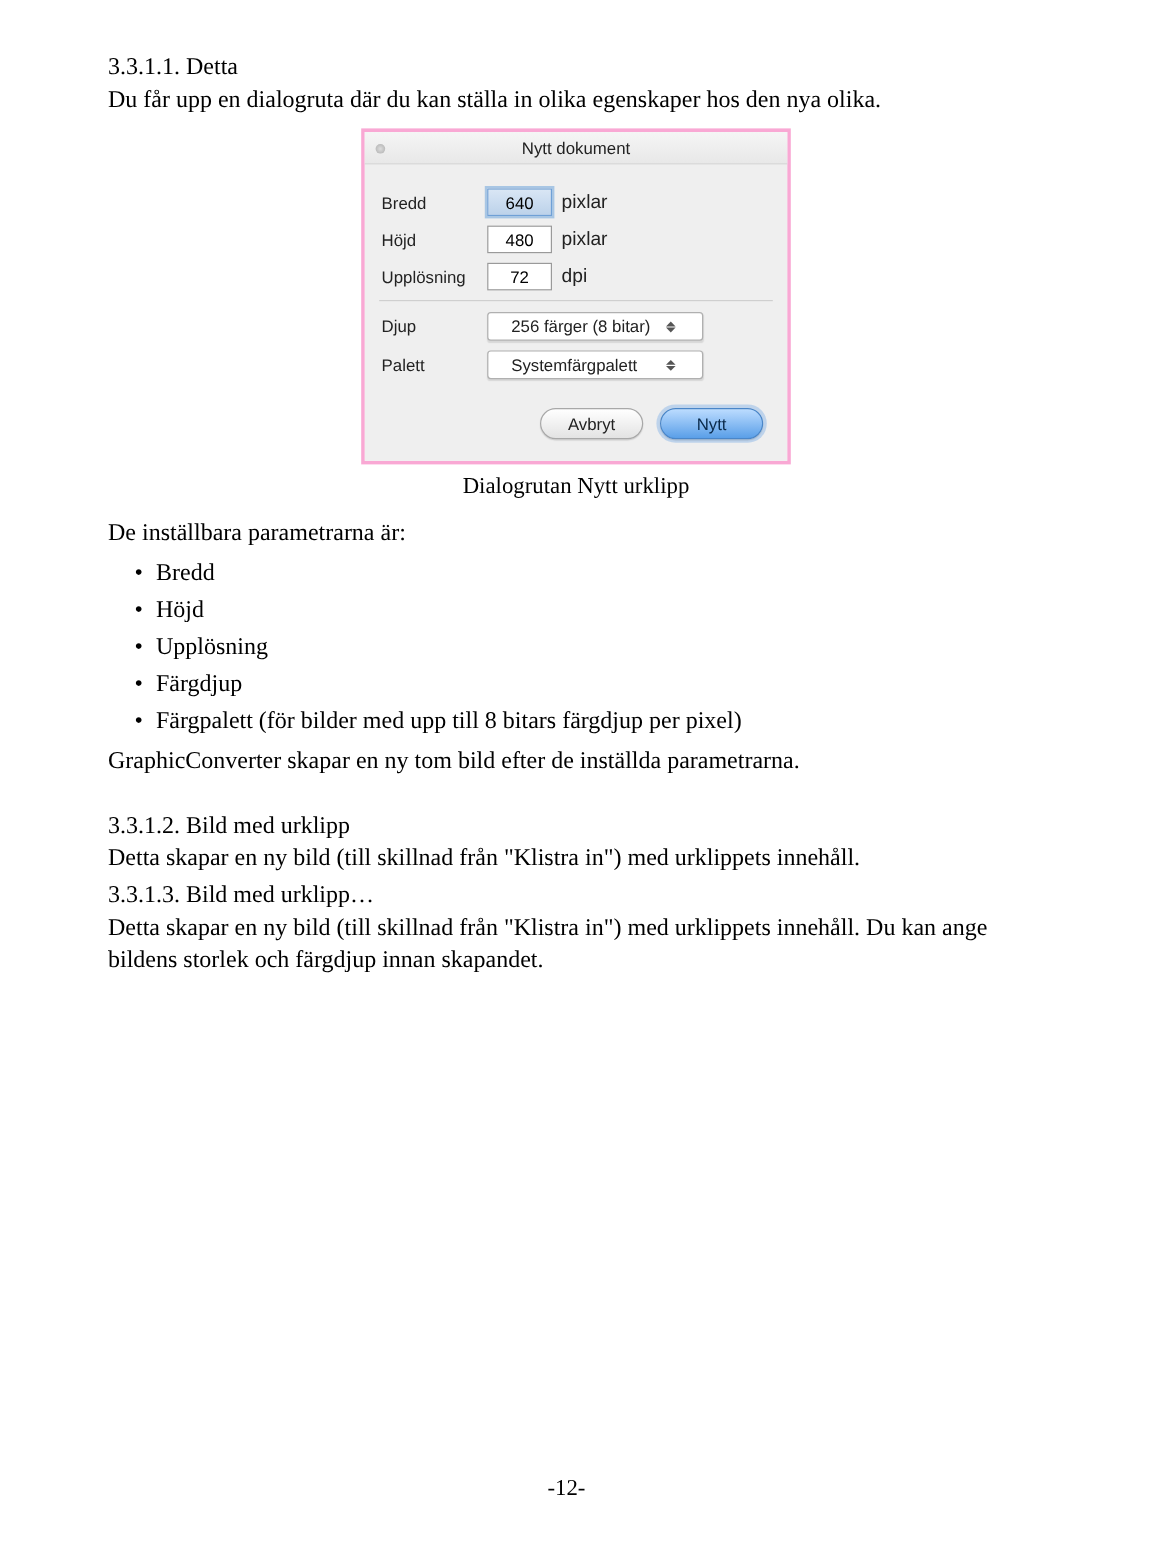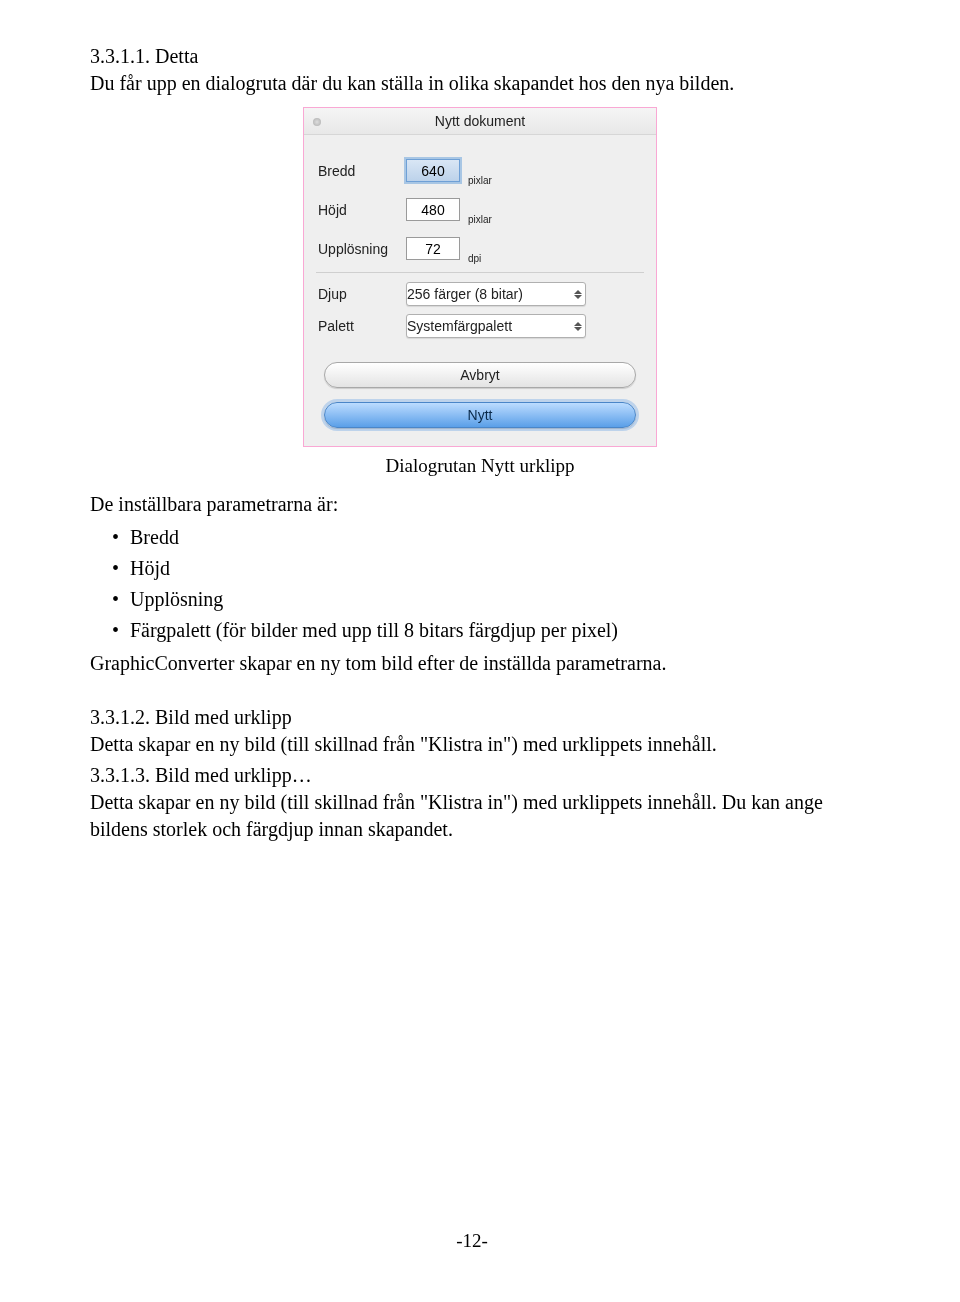--- a/index.html
+++ b/index.html
@@ -55,21 +55,21 @@
     left: 0;
     right: 16px;
     text-align: center;
     font-size: 19px;
   }
 
   
   .dialog-wrap {
     margin: 10px auto 0 auto;
     width: 352px;
-    border: 1px solid #f9a8d4;
+    border: 3px solid #f9a8d4;
   }
   .dialog {
     background: #efefef;
     font-family: "Lucida Grande", "Segoe UI", Helvetica, Arial, sans-serif;
     font-size: 14px;
     color: #222;
   }
   .dlg-title-row {
     height: 26px;
     display: flex;
@@ -111,36 +111,35 @@
     box-sizing: border-box;
     text-align: center;
   }
   .dlg-input.highlight {
     background: linear-gradient(#d9e6f5,#bcd2ea);
     border: 1px solid #6fa0d6;
     box-shadow: 0 0 0 2px rgba(120,170,220,0.6);
   }
   .dlg-unit {
     margin-left: 8px;
-    font-size: 10px;
-    margin-top: 20px;
+    font-size: 16px;
   }
   .dlg-divider {
     height: 1px;
     border-top: 1px solid #cfcfcf;
     margin: 6px 0 2px 0;
   }
   .dlg-select {
     display: inline-flex;
     align-items: center;
     background: #fff;
     border: 1px solid #b0b0b0;
     border-radius: 3px;
     height: 24px;
-    padding: 0 0;
+    padding: 0 19px;
     width: 180px;
     box-sizing: border-box;
     justify-content: space-between;
     box-shadow: inset 0 1px 0 #fff, 0 1px 1px rgba(0,0,0,0.1);
   }
   .dlg-select .sel-arrows {
     width: 14px;
     height: 20px;
     display: flex;
     flex-direction: column;
@@ -155,21 +154,20 @@
     border-right: 4px solid transparent;
   }
   .sel-arrows .tri-up { border-bottom: 4px solid #555; }
   .sel-arrows .tri-down { border-top: 4px solid #555; }
 
   .dlg-buttons {
     display: flex;
     justify-content: flex-end;
     gap: 14px;
     padding: 16px 8px 14px 8px;
-    flex-direction: column;
   }
   .btn {
     min-width: 86px;
     height: 26px;
     border-radius: 13px;
     border: 1px solid #a8a8a8;
     font-family: inherit;
     font-size: 14px;
     padding: 0 16px;
     box-sizing: border-box;
@@ -185,21 +183,21 @@
     box-shadow: 0 0 0 3px rgba(100,160,230,0.35), 0 1px 1px rgba(0,0,0,0.2);
   }
   .dlg-title-host { position: relative; }
 </style>
 </head>
 <body>
 
 <div class="page">
 
   <h3 class="section">3.3.1.1. Detta</h3>
-  <p class="body">Du får upp en dialogruta där du kan ställa in olika skapandet hos den nya bilden.</p>
+  <p class="body">Du får upp en dialogruta där du kan ställa in olika egenskaper hos den nya olika.</p>
 
   <div class="dialog-wrap">
     <div class="dialog">
       <div class="dlg-title-row dlg-title-host">
         <span class="stoplight"></span>
         <span>Nytt dokument</span>
       </div>
 
       <div class="dlg-body">
         <div class="dlg-row">
@@ -250,20 +248,21 @@
     </div>
   </div>
 
   <div class="figure-caption">Dialogrutan Nytt urklipp</div>
 
   <p class="body">De inställbara parametrarna är:</p>
   <ul class="bullets">
     <li>Bredd</li>
     <li>Höjd</li>
     <li>Upplösning</li>
+    <li>Färgdjup</li>
     <li>Färgpalett (för bilder med upp till 8 bitars färgdjup per pixel)</li>
   </ul>
   <p class="body">GraphicConverter skapar en ny tom bild efter de inställda parametrarna.</p>
 
   <h3 class="section" style="margin-top:29px">3.3.1.2. Bild med urklipp</h3>
   <p class="body">Detta skapar en ny bild (till skillnad från "Klistra in") med urklippets innehåll.</p>
 
   <h3 class="section" style="">3.3.1.3. Bild med urklipp…</h3>
   <p class="body">Detta skapar en ny bild (till skillnad från "Klistra in") med urklippets innehåll. Du kan ange bildens storlek och färgdjup innan skapandet.</p>
 

